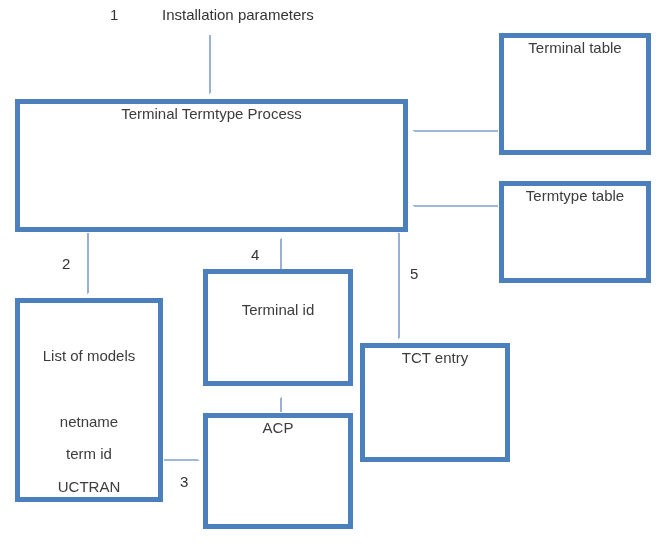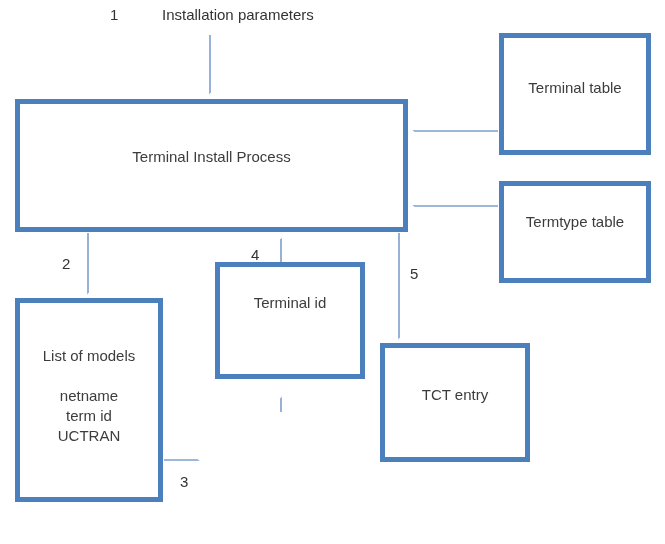--- a/index.html
+++ b/index.html
@@ -18,34 +18,33 @@
     background: var(--bg);
     overflow: hidden;
   }
   .box {
     position: absolute;
     border: 5px solid var(--box-border);
     background: #ffffff;
     display: flex;
     flex-direction: column;
     align-items: center;
-    justify-content: center;
     text-align: center;
     font-size: 15px;
     line-height: 20px;
     color: var(--text);
   }
   
   .b-tip      { left: 15px;  top: 99px;  width: 393px; height: 133px; padding-bottom: 18px; }
   .b-terminal { left: 499px; top: 33px;  width: 152px; height: 122px; padding-bottom: 12px; }
   .b-termtype { left: 499px; top: 181px; width: 152px; height: 102px; padding-bottom: 20px; }
-  .b-models   { left: 15px;  top: 298px; width: 148px; height: 204px; justify-content: flex-start; padding-top: 43px; }
-  .b-termid   { left: 203px; top: 262px; width: 150px; height: 117px; justify-content: flex-start; padding-top: 26px; margin-left: 12px; }
+  .b-models   { left: 15px;  top: 298px; width: 148px; height: 204px; justify-content: space-between; padding-top: 43px; }
+  .b-termid   { left: 203px; top: 269px; width: 150px; height: 117px; justify-content: flex-start; padding-top: 26px; }
   .b-acp      { left: 203px; top: 413px; width: 150px; height: 116px; padding-bottom: 14px; }
-  .b-tct      { left: 380px; top: 343px; width: 150px; height: 119px; padding-bottom: 16px; }
+  .b-tct      { left: 360px; top: 343px; width: 150px; height: 119px; padding-bottom: 16px; }
   .spacer { height: 20px; }
   .step-label {
     position: absolute;
     font-size: 15px;
     line-height: 16px;
     color: #333333;
   }
   .l-1  { left: 110px; top: 7px; }
   .l-1t { left: 162px; top: 7px; }
   .l-2  { left: 62px;  top: 256px; }
@@ -83,21 +82,21 @@
   </svg>
 
   <div class="step-label l-1">1</div>
   <div class="step-label l-1t">Installation parameters</div>
   <div class="step-label l-2">2</div>
   <div class="step-label l-3">3</div>
   <div class="step-label l-4">4</div>
   <div class="step-label l-5">5</div>
 
   <div class="box b-tip">
-    <span>Terminal Install Process</span>
+    <span>Terminal Termtype Process</span>
   </div>
 
   <div class="box b-terminal">
     <span>Terminal table</span>
   </div>
 
   <div class="box b-termtype">
     <span>Termtype table</span>
   </div>
 
@@ -106,18 +105,21 @@
     <span class="spacer"></span>
     <span>netname</span>
     <span>term id</span>
     <span>UCTRAN</span>
   </div>
 
   <div class="box b-termid">
     <span>Terminal id</span>
   </div>
 
+  <div class="box b-acp">
+    <span>ACP</span>
+  </div>
 
   <div class="box b-tct">
     <span>TCT entry</span>
   </div>
 
 </div>
 
 </body></html>

